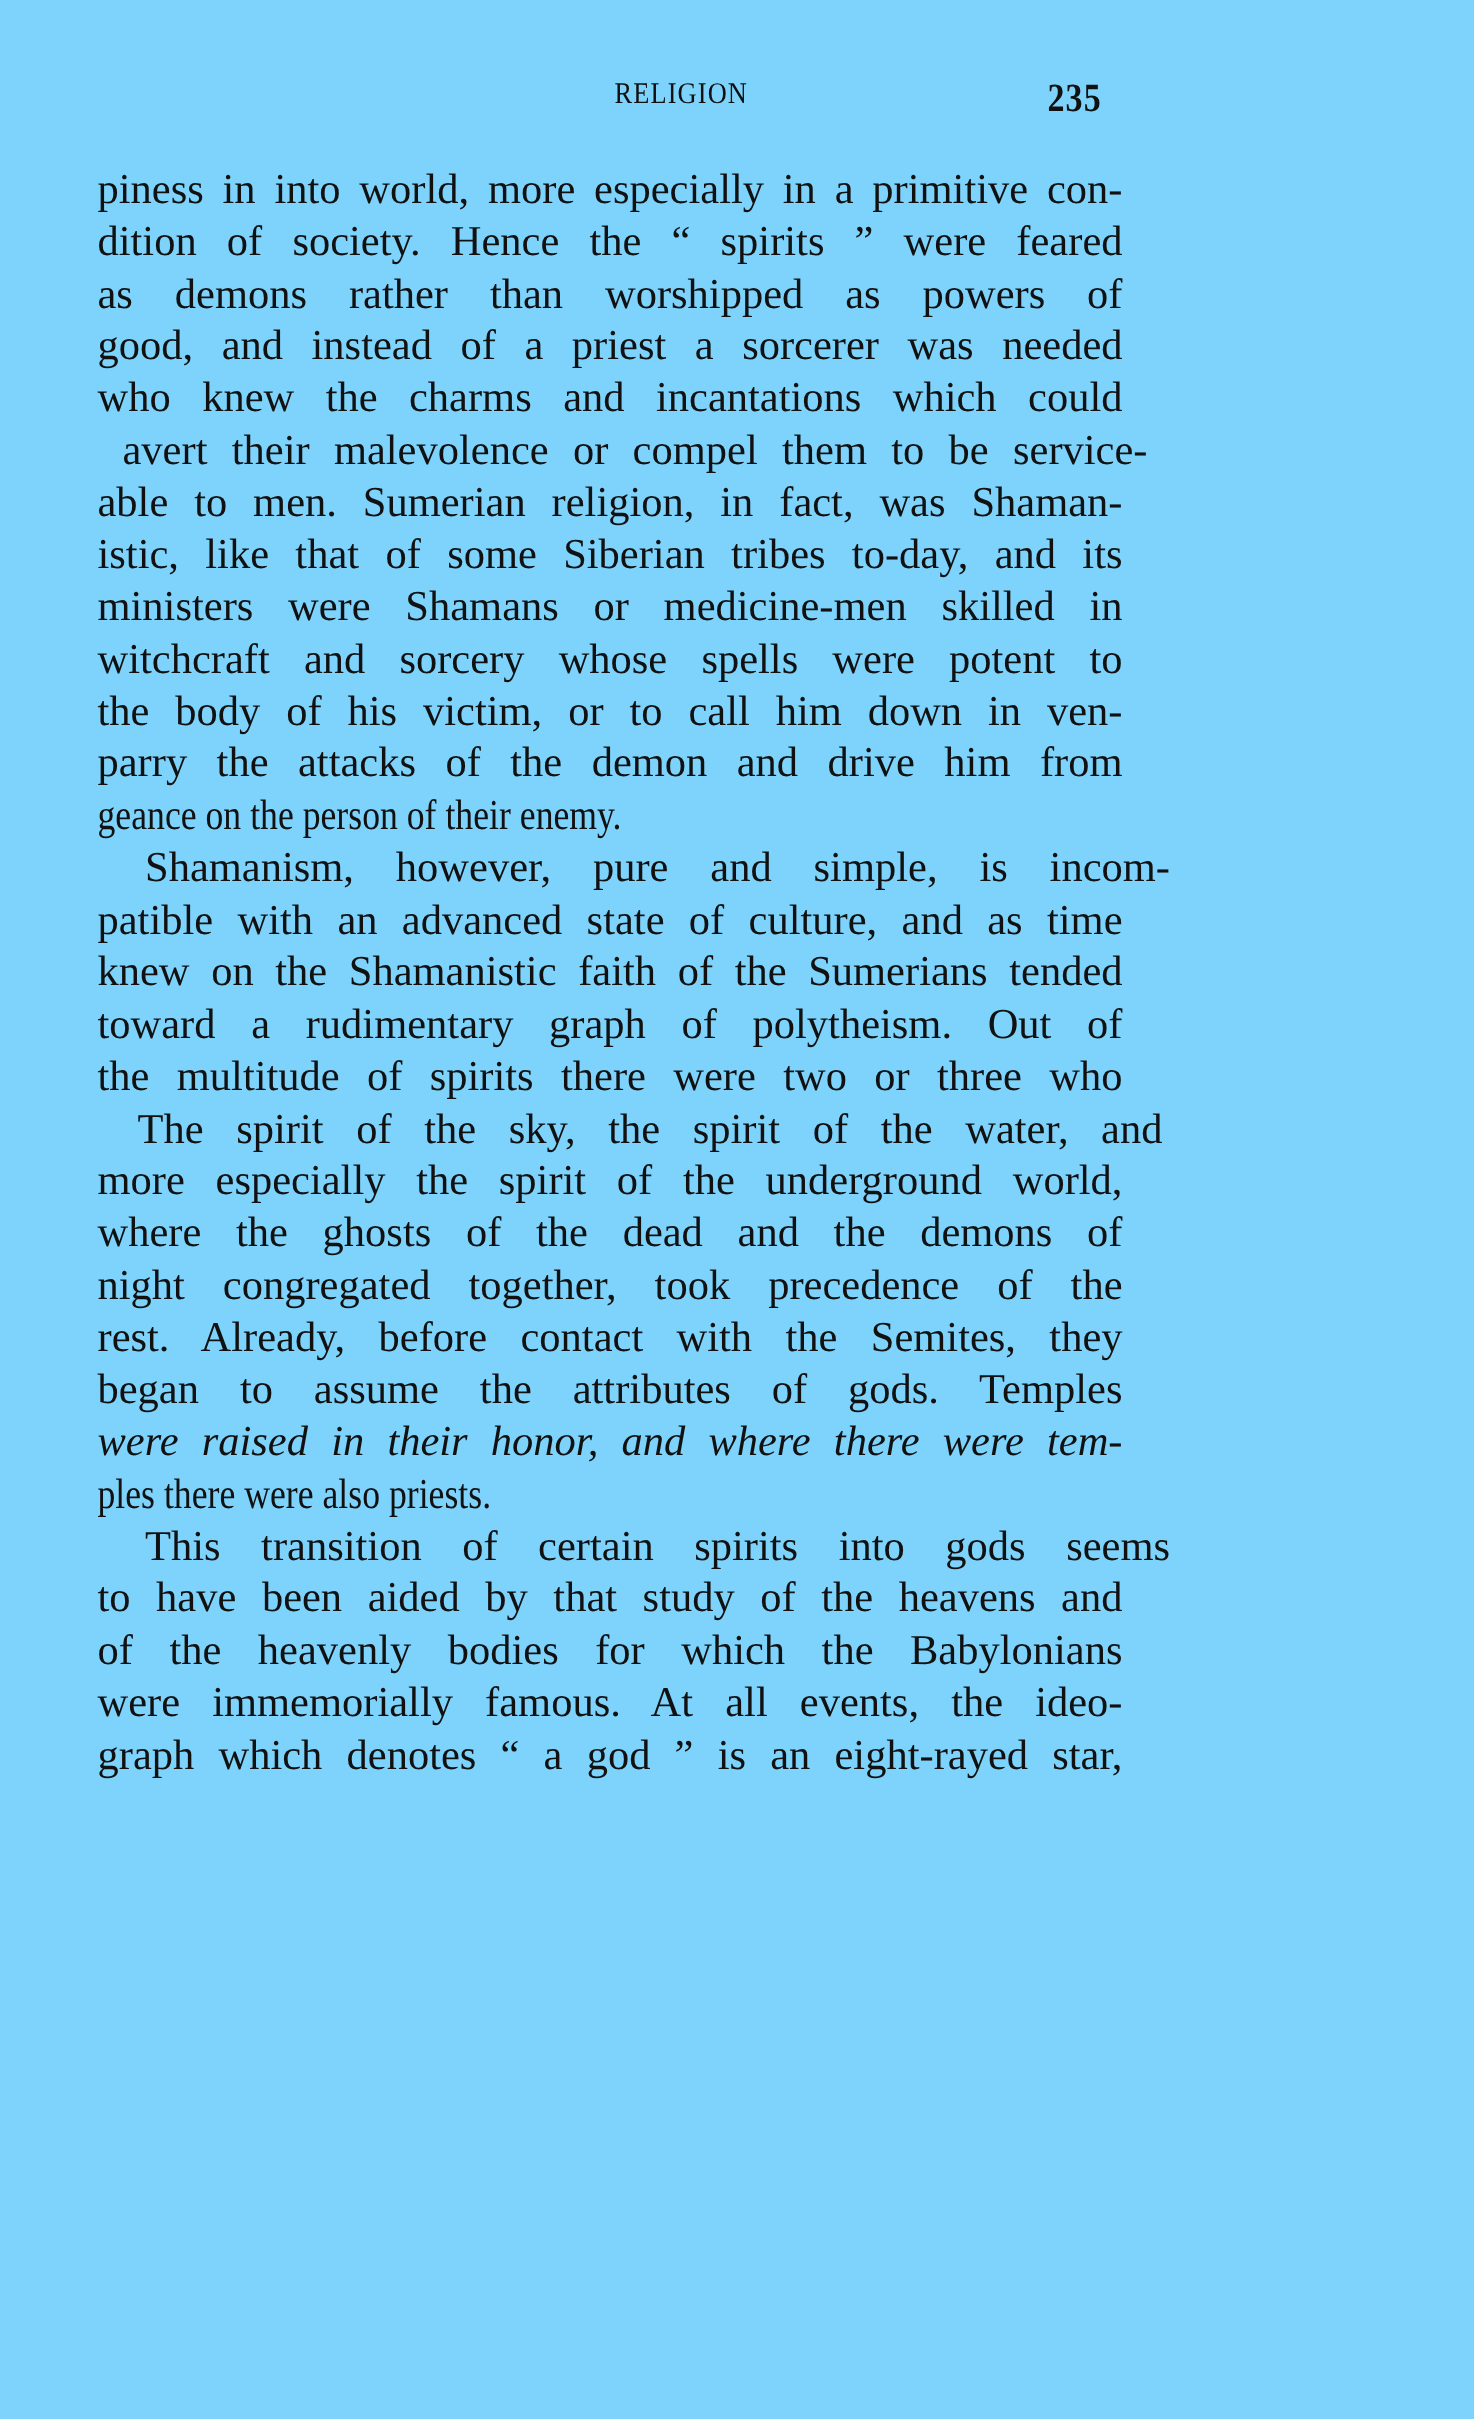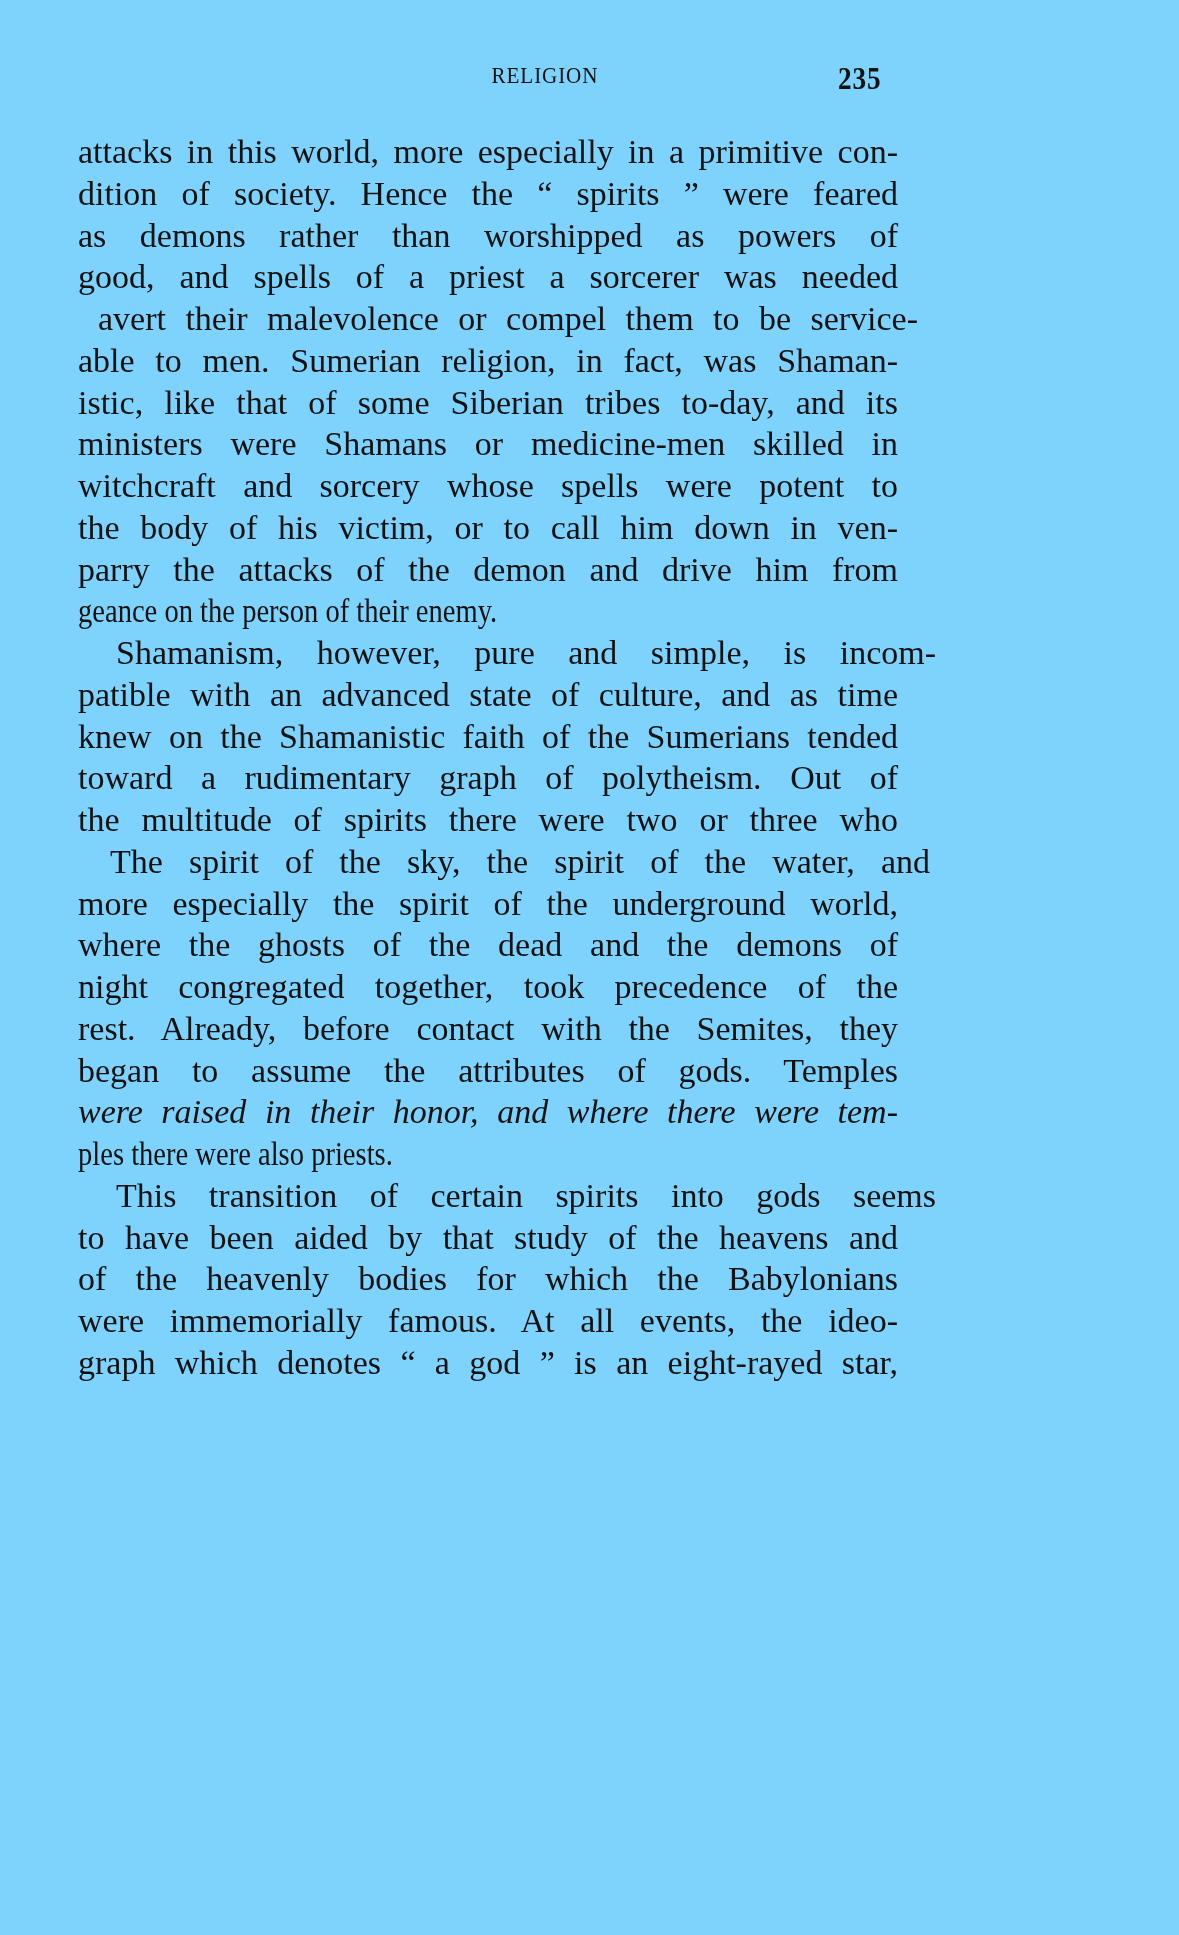--- a/index.html
+++ b/index.html
@@ -79,24 +79,25 @@
 
 <div class="page">
   <div class="running-head">
     <div class="running-title">RELIGION</div>
     <div class="page-number">235</div>
   </div>
 
   <div class="body-text" id="body-text">
 
     <div class="paragraph">
-      <span class="line" style="width: 820px; transform: scaleX(1);">attacks in this world, more especially in a primitive con-</span>
+      <span class="line" style="width: 820px; transform: scaleX(1);">piness in into world, more especially in a primitive con-</span>
       <span class="line" style="width: 820px; transform: scaleX(1);">dition of society.  Hence the “ spirits ” were feared</span>
       <span class="line" style="width: 820px; transform: scaleX(1);">as demons rather than worshipped as powers of</span>
-      <span class="line" style="width: 820px; transform: scaleX(1);">good, and spells of a priest a sorcerer was needed</span>
+      <span class="line" style="width: 820px; transform: scaleX(1);">good, and instead of a priest a sorcerer was needed</span>
+      <span class="line" style="width: 820px; transform: scaleX(1);">who knew the charms and incantations which could</span>
       <span class="line" style="width: 820px; transform: scaleX(1); margin-left: 20px;">avert their malevolence or compel them to be service-</span>
       <span class="line" style="width: 820px; transform: scaleX(1);">able to men.  Sumerian religion, in fact, was Shaman-</span>
       <span class="line" style="width: 820px; transform: scaleX(1);">istic, like that of some Siberian tribes to-day, and its</span>
       <span class="line" style="width: 820px; transform: scaleX(1);">ministers were Shamans or medicine-men skilled in</span>
       <span class="line" style="width: 820px; transform: scaleX(1);">witchcraft and sorcery whose spells were potent to</span>
       <span class="line" style="width: 820px; transform: scaleX(1);">the body of his victim, or to call him down in ven-</span>
       <span class="line" style="width: 820px; transform: scaleX(1);">parry the attacks of the demon and drive him from</span>
       <span class="line last" style="width: 976.19px; transform: scaleX(0.84);">geance on the person of their enemy.</span>
     </div>
 

